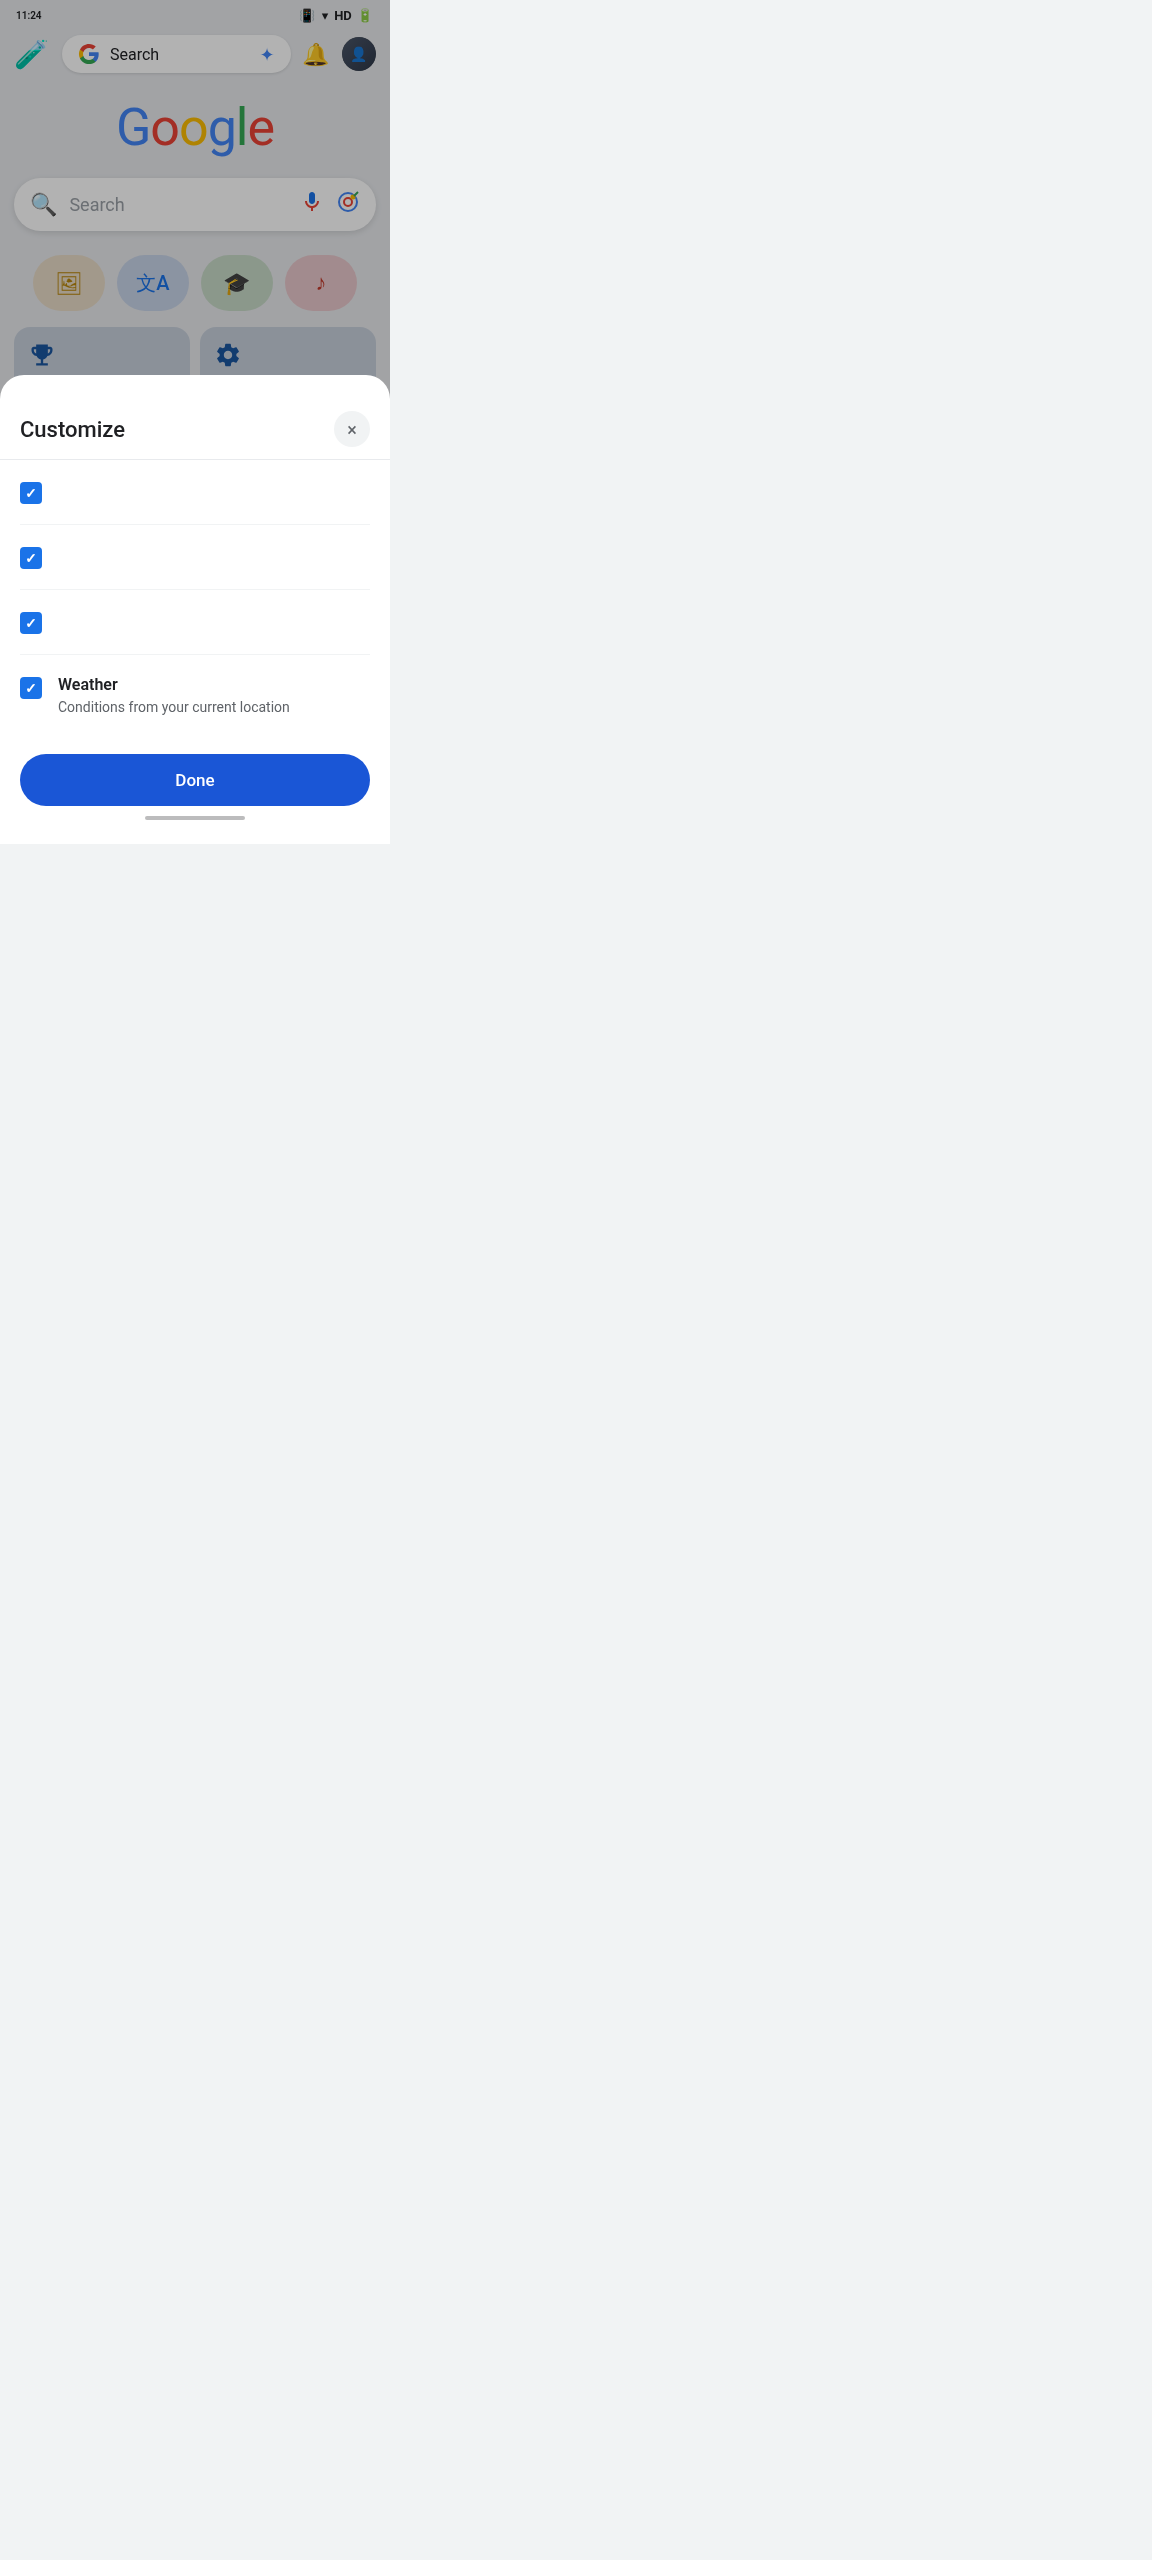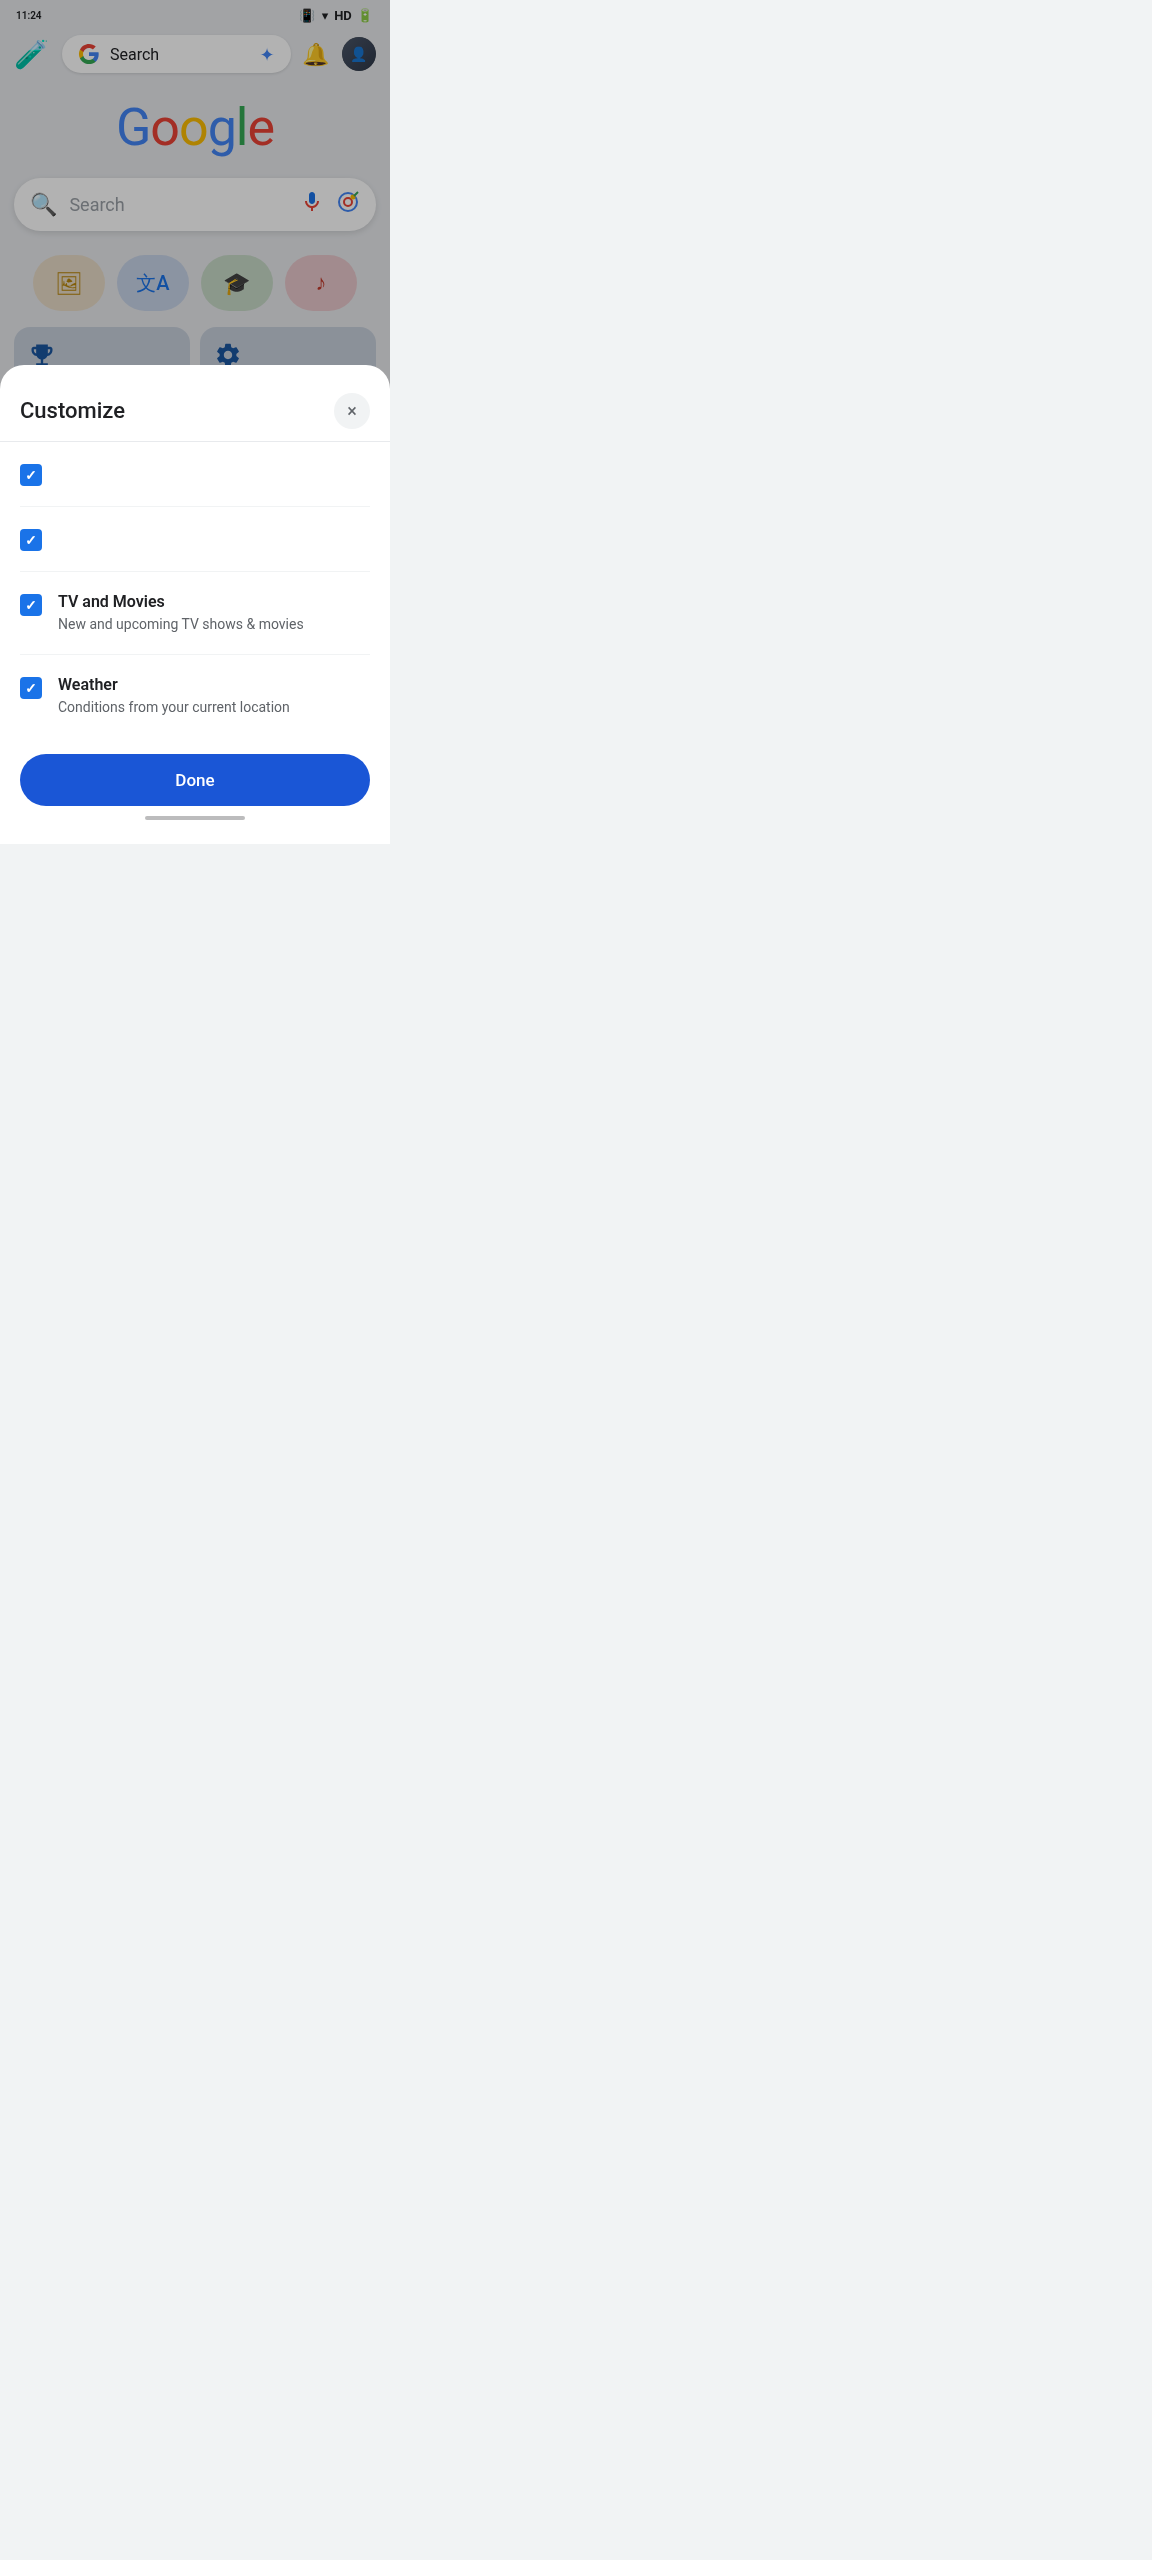--- a/index.html
+++ b/index.html
@@ -279,21 +279,21 @@
 
     
     .bottom-sheet {
       position: absolute;
       bottom: 0;
       left: 0;
       right: 0;
       background: #fff;
       border-radius: 24px 24px 0 0;
       z-index: 20;
-      padding: 4px 0 20px;
+      padding: 12px 0 20px;
     }
 
     .sheet-handle-area {
       display: flex;
       justify-content: center;
       padding: 12px 0 4px;
     }
 
     .sheet-header {
       display: flex;
@@ -541,24 +541,20 @@
     <div class="customize-item">
       <div class="checkbox">
         <span class="checkmark">✓</span>
       </div>
     </div>
 
     <div class="customize-item">
       <div class="checkbox">
         <span class="checkmark">✓</span>
       </div>
-      <div class="item-content">
-        <div class="item-title">TV and Movies</div>
-        <div class="item-desc">New and upcoming TV shows &amp; movies</div>
-      </div>
     </div>
 
     <div class="customize-item">
       <div class="checkbox">
         <span class="checkmark">✓</span>
       </div>
       <div class="item-content">
         <div class="item-title">Weather</div>
         <div class="item-desc">Conditions from your current location</div>
       </div>

